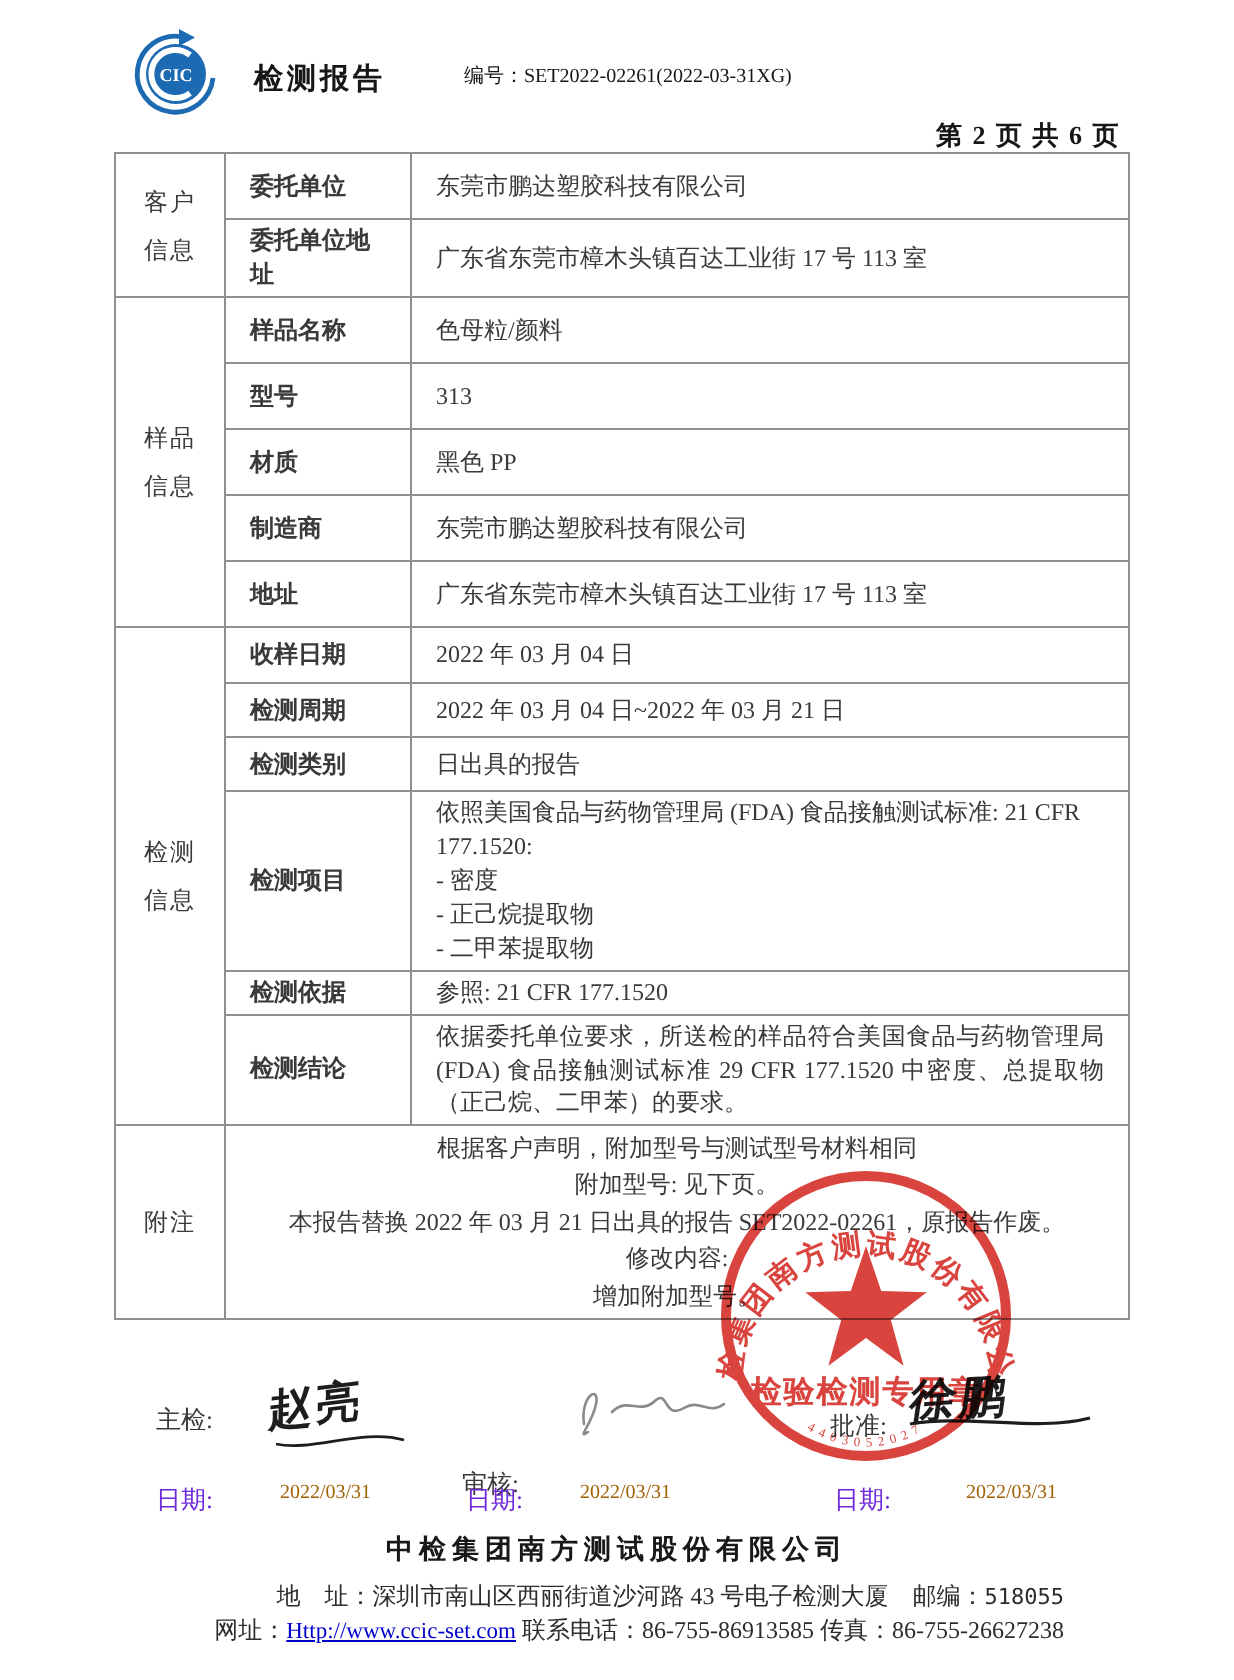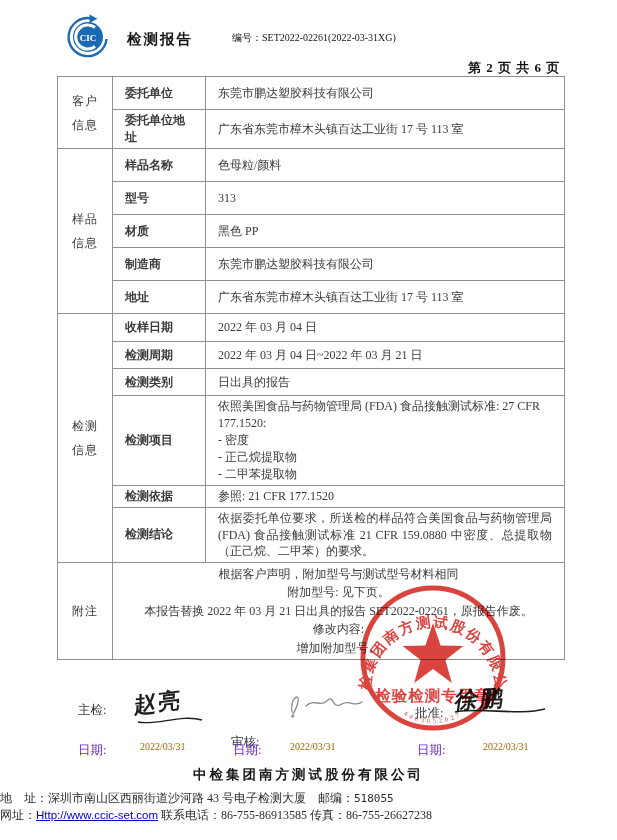--- a/index.html
+++ b/index.html
@@ -32,24 +32,24 @@
   .sig3 .sig-name{transform:rotate(-4deg) skewX(-12deg);font-size:23px;}
   .date-label{font-size:12.5px;color:#6d28d9;}
   .date-val{font-size:10px;color:#a16207;}
 
   
   .stamp{left:347px;top:572px;width:172px;height:172px;mix-blend-mode:multiply;opacity:.93;}
 
   
   .ft-company{left:0;top:766px;width:617px;text-align:center;font-size:13.5px;font-weight:bold;
               color:#181818;letter-spacing:3px;}
-  .ft-line{left:0;width:532px;text-align:left;font-size:12px;color:#2c2c2c;}
+  .ft-line{left:0;width:532px;text-align:right;font-size:12px;color:#2c2c2c;}
   .ft-addr{top:790px;}
   .ft-web{top:807px;}
-  .ft-url{color:#0000cc;text-decoration:underline;font-family:Liberation Sans, sans-serif;
+  .ft-url{color:#0000cc;text-decoration:underline;font-family:Liberation Serif, serif;
           font-size:11.5px;}
   .zip{font-family:"DejaVu Sans Mono","Liberation Mono",monospace;font-size:11px;}
 </style>
 </head>
 <body>
 
 <div class="abs logo">
   <svg width="48" height="48" viewBox="0 0 48 48">
     <path d="M 42.5,26 A 19,19 0 1 1 27,5.4" stroke="#1c6ab2" stroke-width="2.4" fill="none"></path>
     <polygon points="25.5,1.5 33.5,5.8 25.5,10" fill="#1c6ab2"></polygon>
@@ -113,33 +113,33 @@
   <tr class="h27">
     <td class="k">检测周期</td>
     <td class="v">2022 年 03 月 04 日~2022 年 03 月 21 日</td>
   </tr>
   <tr class="h27">
     <td class="k">检测类别</td>
     <td class="v">日出具的报告</td>
   </tr>
   <tr class="h85">
     <td class="k">检测项目</td>
-    <td class="v">依照美国食品与药物管理局 (FDA) 食品接触测试标准: 27 CFR
+    <td class="v">依照美国食品与药物管理局 (FDA) 食品接触测试标准: 21 CFR
 177.1520:
 - 密度
 - 正己烷提取物
 - 二甲苯提取物</td>
   </tr>
   <tr class="h22">
     <td class="k">检测依据</td>
     <td class="v">参照: 21 CFR 177.1520</td>
   </tr>
   <tr class="h49">
     <td class="k">检测结论</td>
-    <td class="v vjust">依据委托单位要求，所送检的样品符合美国食品与药物管理局 (FDA) 食品接触测试标准 21 CFR 159.0880 中密度、总提取物（正己烷、二甲苯）的要求。</td>
+    <td class="v vjust">依据委托单位要求，所送检的样品符合美国食品与药物管理局 (FDA) 食品接触测试标准 29 CFR 177.1520 中密度、总提取物（正己烷、二甲苯）的要求。</td>
   </tr>
 
   <tr class="h96">
     <td class="sec">附注</td>
     <td class="note" colspan="2">根据客户声明，附加型号与测试型号材料相同
 附加型号: 见下页。
 本报告替换 2022 年 03 月 21 日出具的报告 SET2022-02261，原报告作废。
 修改内容:
 增加附加型号。</td>
   </tr>

